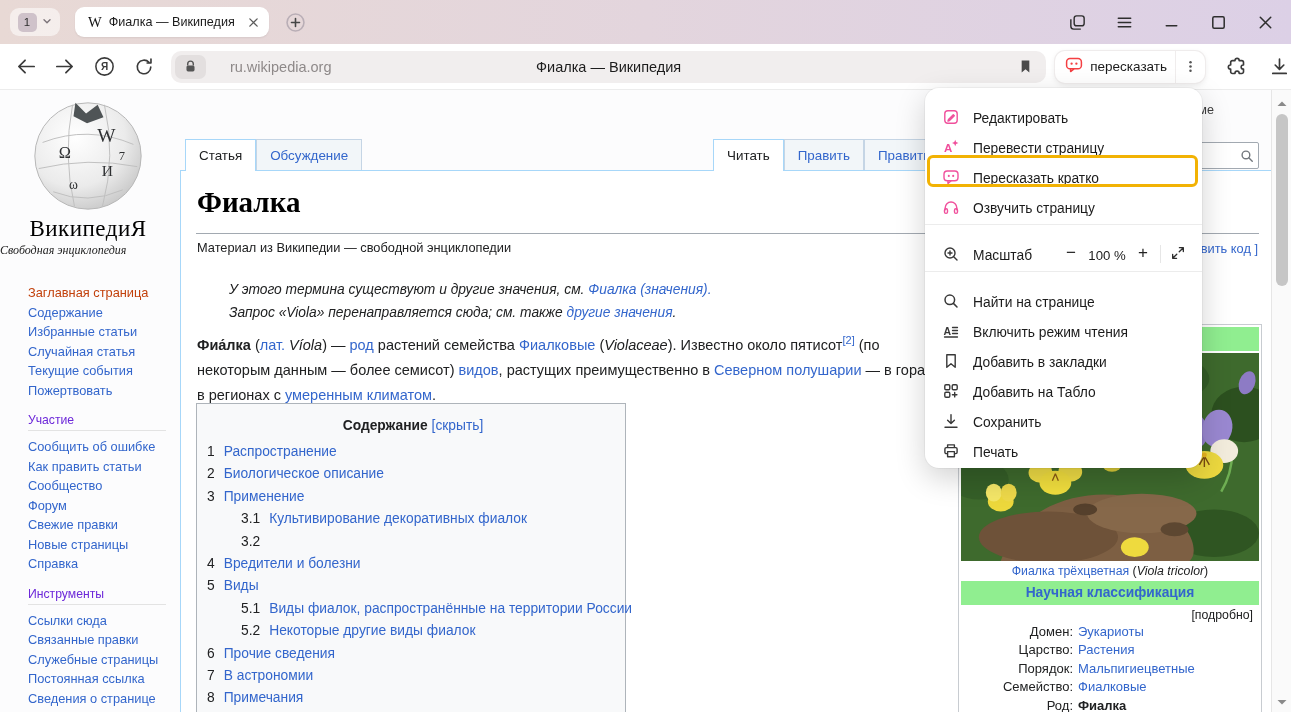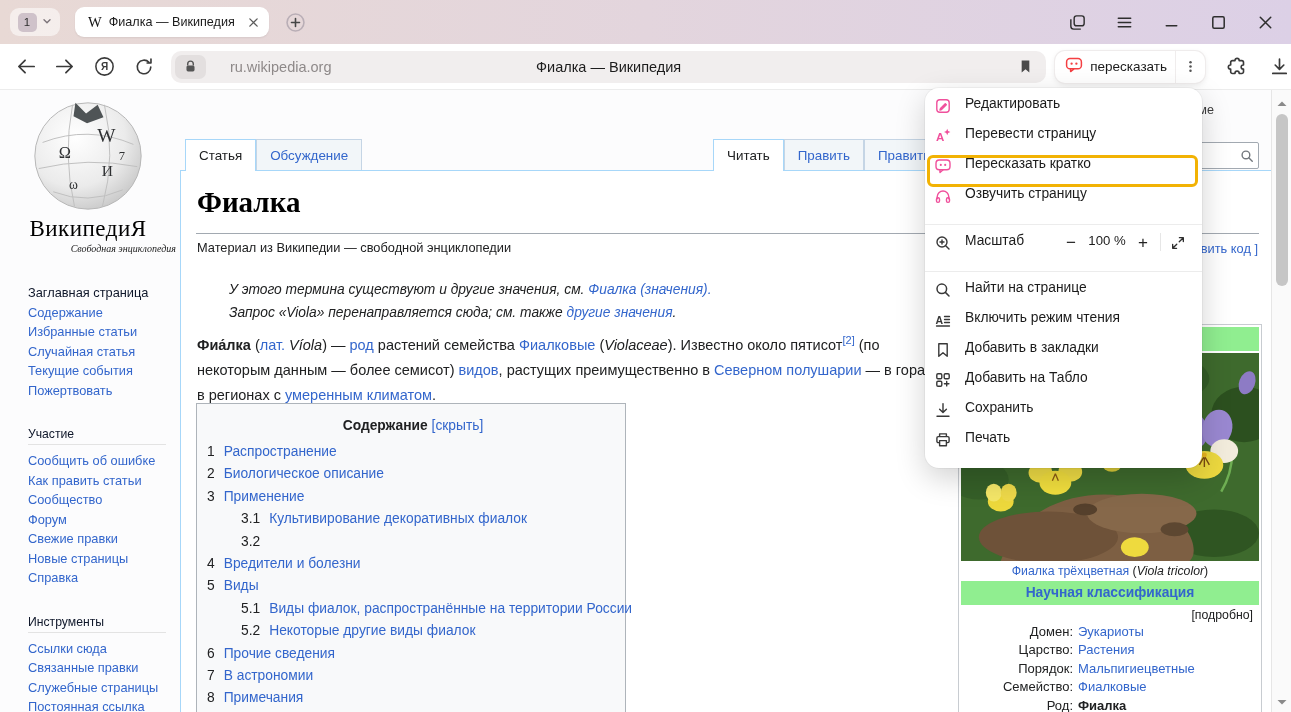--- a/index.html
+++ b/index.html
@@ -33,26 +33,26 @@
 #puzzle{margin-left:19px}#download{margin-left:19px}
 
 
 #page{position:absolute;left:0;top:90px;right:0;bottom:0;background:#fcfcfd;overflow:hidden}
 #content-body{position:absolute;left:180px;right:20px;top:80px;bottom:-2px;background:#fff;border-top:1px solid #a7d7f9;border-left:1px solid #a7d7f9}
 
 
 #wp-sidebar{position:absolute;left:0;top:0;width:180px;bottom:0}
 #wp-logo{position:absolute;left:30px;top:8px}
 #wp-wordmark{position:absolute;left:0;top:126px;width:176px;text-align:center;font-family:"Liberation Serif",serif;font-size:23px;color:#000;letter-spacing:.5px}
-#wp-tagline{position:absolute;left:0;top:153px;width:176px;text-align:right;font-family:"Liberation Serif",serif;font-style:italic;font-size:10px;color:#222}
+#wp-tagline{position:absolute;left:0;top:153px;width:176px;text-align:left;font-family:"Liberation Serif",serif;font-style:italic;font-size:12px;color:#222}
 #sb-nav{position:absolute;left:28px;top:193px;width:148px;font-size:12.8px}
 .sb-list{list-style:none;line-height:19.5px}
 .sb-list a{color:#3366cc;text-decoration:none;white-space:nowrap;cursor:pointer}
-.sb-list .visited a{color:#0f172a}
-.sb-head{margin:27px 0 6px;font-size:12.2px;color:#0f172a;border-bottom:1px solid #e3e3e3;padding-bottom:3px;width:138px}
+.sb-list .visited a{color:#c2410c}
+.sb-head{margin:13px 0 6px;font-size:12.2px;color:#6d28d9;border-bottom:1px solid #e3e3e3;padding-bottom:3px;width:138px}
 
 
 #personal{position:absolute;right:33px;top:12px;display:flex;align-items:center;font-size:12.6px;color:#3d3d3d;white-space:nowrap}
 #personal .p-note{margin-left:5px}
 #personal .p-link{color:#3366cc;margin-left:11px;text-decoration:none;cursor:pointer}
 .wtabs{position:absolute;display:flex;align-items:flex-start}
 #wtabs-left{left:185px;top:49px}
 #wtabs-right{left:713px;top:49px}
 .wtab{height:31px;padding:0 13px;font-size:13.4px;display:flex;align-items:center;background:#f2f6f9;border:1px solid #c5d5e5;border-bottom:none;color:#3366cc;cursor:pointer;white-space:nowrap}
 .wtab.active{height:32px;background:#fff;border-color:#a7d7f9;color:#202122;position:relative;z-index:2}
@@ -99,21 +99,21 @@
 
 
 #scrollbar{position:absolute;right:0;top:0;width:20px;bottom:0;background:#fafafa;border-left:1px solid #e6e6e6}
 .scroll-arrow{position:absolute;left:4px;width:12px;height:12px}
 #scroll-up{top:6px}
 #scroll-down{bottom:6px}
 #scroll-thumb{position:absolute;left:4px;top:24px;width:12px;height:172px;background:#c6c6c6;border-radius:6px}
 
 
 #menu{position:absolute;left:925px;top:88px;width:277px;background:#fff;border-radius:14px;box-shadow:0 10px 30px rgba(0,0,0,.18),0 0 0 1px rgba(0,0,0,.04);padding:8px 0;z-index:50}
-.menu-item{height:30px;display:flex;align-items:flex-start;padding:0 14px 0 8px;font-size:13.8px;color:#1b1b1b;position:relative;cursor:pointer}
+.menu-item{height:30px;display:flex;align-items:flex-end;padding:0 14px 0 16px;font-size:13.8px;color:#1b1b1b;position:relative;cursor:pointer}
 .mi-icon{width:19px;height:19px;margin-right:13px;display:flex;align-items:center;justify-content:center;flex:none}
 .mi-icon svg{width:18px;height:18px}
 #mg1 .mi-icon{color:#f0509c}
 #mg2 .mi-icon,#zoom-row .mi-icon{color:#383838}
 .menu-sep{height:1px;background:#ececec;margin:8px 0}
 .highlighted::after{content:"";position:absolute;left:2px;right:4px;top:-1px;bottom:-1px;border:3px solid #f2b203;border-radius:6px;pointer-events:none}
 #zoom-row .z-minus{margin-left:auto}
 .z-btn{width:24px;text-align:center;font-size:17px;color:#232323;background:none;border:none;cursor:pointer;font-family:inherit}
 .z-val{width:48px;text-align:center;font-size:13.2px;color:#1b1b1b}
 .z-div{width:1px;height:18px;background:#e6e6e6;margin:0 7px 0 5px}

